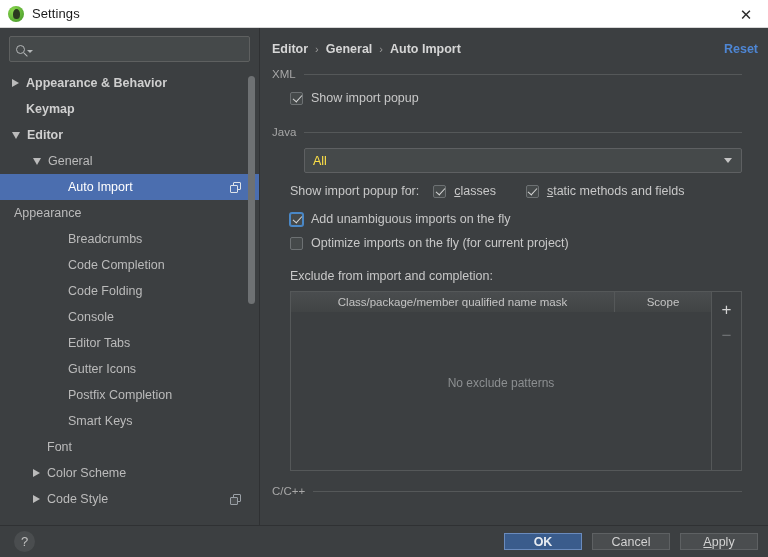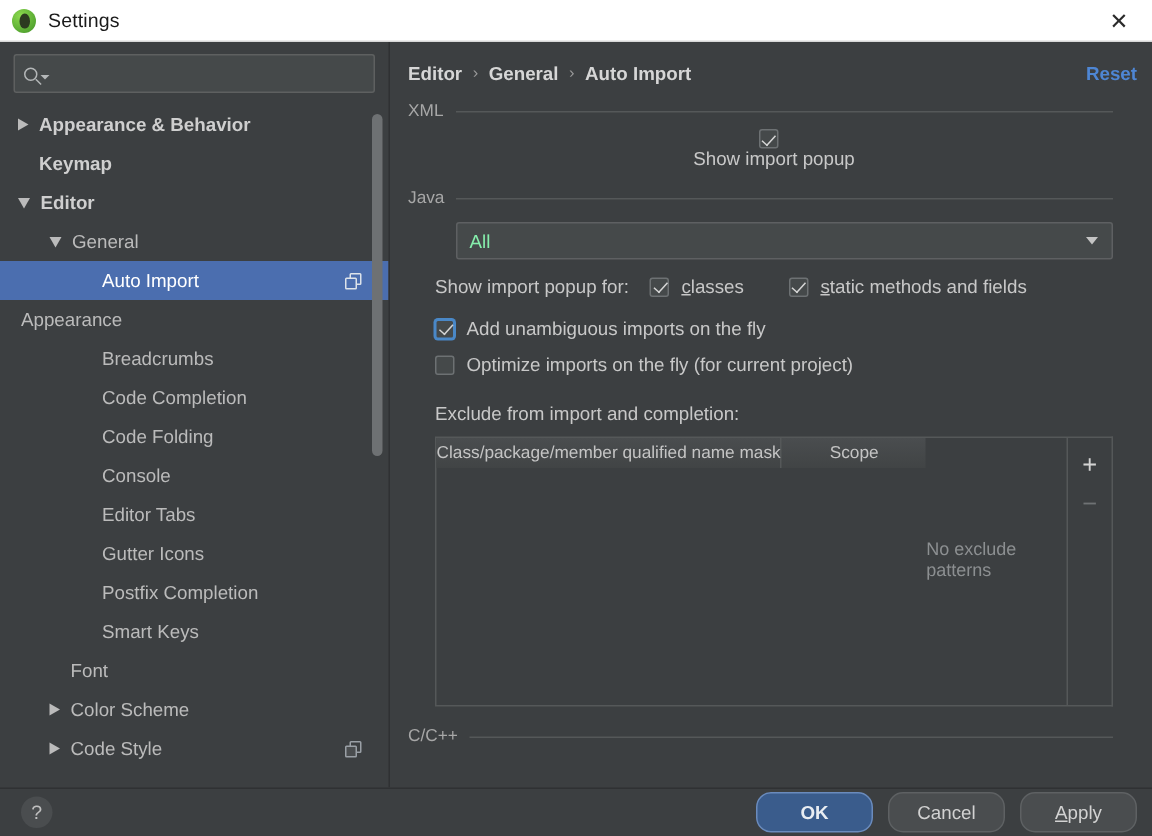--- a/index.html
+++ b/index.html
@@ -147,40 +147,40 @@
   .cb.focused { border-color: #4a88c7; box-shadow: 0 0 0 1px #4a88c7; }
   .cb-label { font-size: 12.5px; color: #c8c8c8; }
   .mn { text-decoration: underline; }
 
   .field-row { display: flex; align-items: center; margin-top: 10px; }
   .field-label { font-size: 12.5px; color: #c8c8c8; white-space: nowrap; }
   .combo {
     margin-left: 14px; flex: 1; height: 25px; background: #45494a;
     border: 1px solid #5e6062; border-radius: 2px;
     display: flex; align-items: center; padding: 0 8px;
-    font-size: 12.5px; color: #86efac; position: relative;
+    font-size: 12.5px; color: #fde047; position: relative;
   }
   .combo-caret {
     position: absolute; right: 9px;
     width: 0; height: 0;
     border-left: 4.5px solid transparent; border-right: 4.5px solid transparent;
     border-top: 5px solid #c4c4c4;
   }
 
   .inline-row { display: flex; align-items: center; height: 24px; margin-top: 6px; }
   .inline-row .cb-row { margin-left: 14px; }
   .inline-row .cb-row + .cb-row { margin-left: 30px; }
 
   .section-caption { font-size: 12.5px; color: #c8c8c8; margin-top: 14px; }
 
   
   .table-wrap { display: flex; margin-top: 8px; }
   .table {
     flex: 1; border: 1px solid #555859; background: #3c3f41;
-    height: 180px; display: flex; flex-direction: row;
+    height: 180px; display: flex; flex-direction: column;
   }
   .thead { display: flex; height: 20px; background: linear-gradient(#4a4d4f, #414445); }
   .th {
     font-size: 11.5px; color: #c4c4c4; display: flex; align-items: center;
     justify-content: center; border-right: 1px solid #555859;
   }
   .th:last-child { border-right: none; }
   .th.col1 { flex: 1; }
   .th.col2 { width: 96px; }
   .tbody {
@@ -204,21 +204,21 @@
     height: 32px; background: #3c3f41; border-top: 1px solid #2f3133;
     display: flex; align-items: center; padding: 0 10px; position: relative;
   }
   .help-btn {
     width: 21px; height: 21px; border-radius: 50%; background: #4a4d4f;
     color: #c0c0c0; font-size: 13px; display: flex;
     align-items: center; justify-content: center; margin-left: 4px;
   }
   .footer-spacer { flex: 1; }
   .btn {
-    height: 27px; min-width: 78px; margin-left: 10px; border-radius: 10px;
+    height: 17px; min-width: 78px; margin-left: 10px; border-radius: 0;
     font-size: 12.5px; display: flex; align-items: center; justify-content: center;
     border: 1px solid #5e6163; background: #4a4d4f; color: #d2d2d2;
   }
   .btn.primary {
     background: #3a5c8c; border: 1px solid #6a8bbd; color: #e9edf2; font-weight: bold;
   }
 </style>
 </head>
 <body>
 
@@ -329,21 +329,21 @@
       <span class="crumb-sep">›</span>
       <span>Auto Import</span>
     </div>
     <div class="reset-link">Reset</div>
 
     <div class="group">
       <div class="group-label">XML</div>
       <div class="group-line"></div>
     </div>
     <div class="content-pad">
-      <div class="cb-row" style="margin-top:6px;flex-direction:column;">
+      <div class="cb-row" style="margin-top:6px;">
         <div class="cb checked"></div>
         <div class="cb-label">Show import popup</div>
       </div>
     </div>
 
     <div class="group" style="margin-top:16px;">
       <div class="group-label">Java</div>
       <div class="group-line"></div>
     </div>
 

